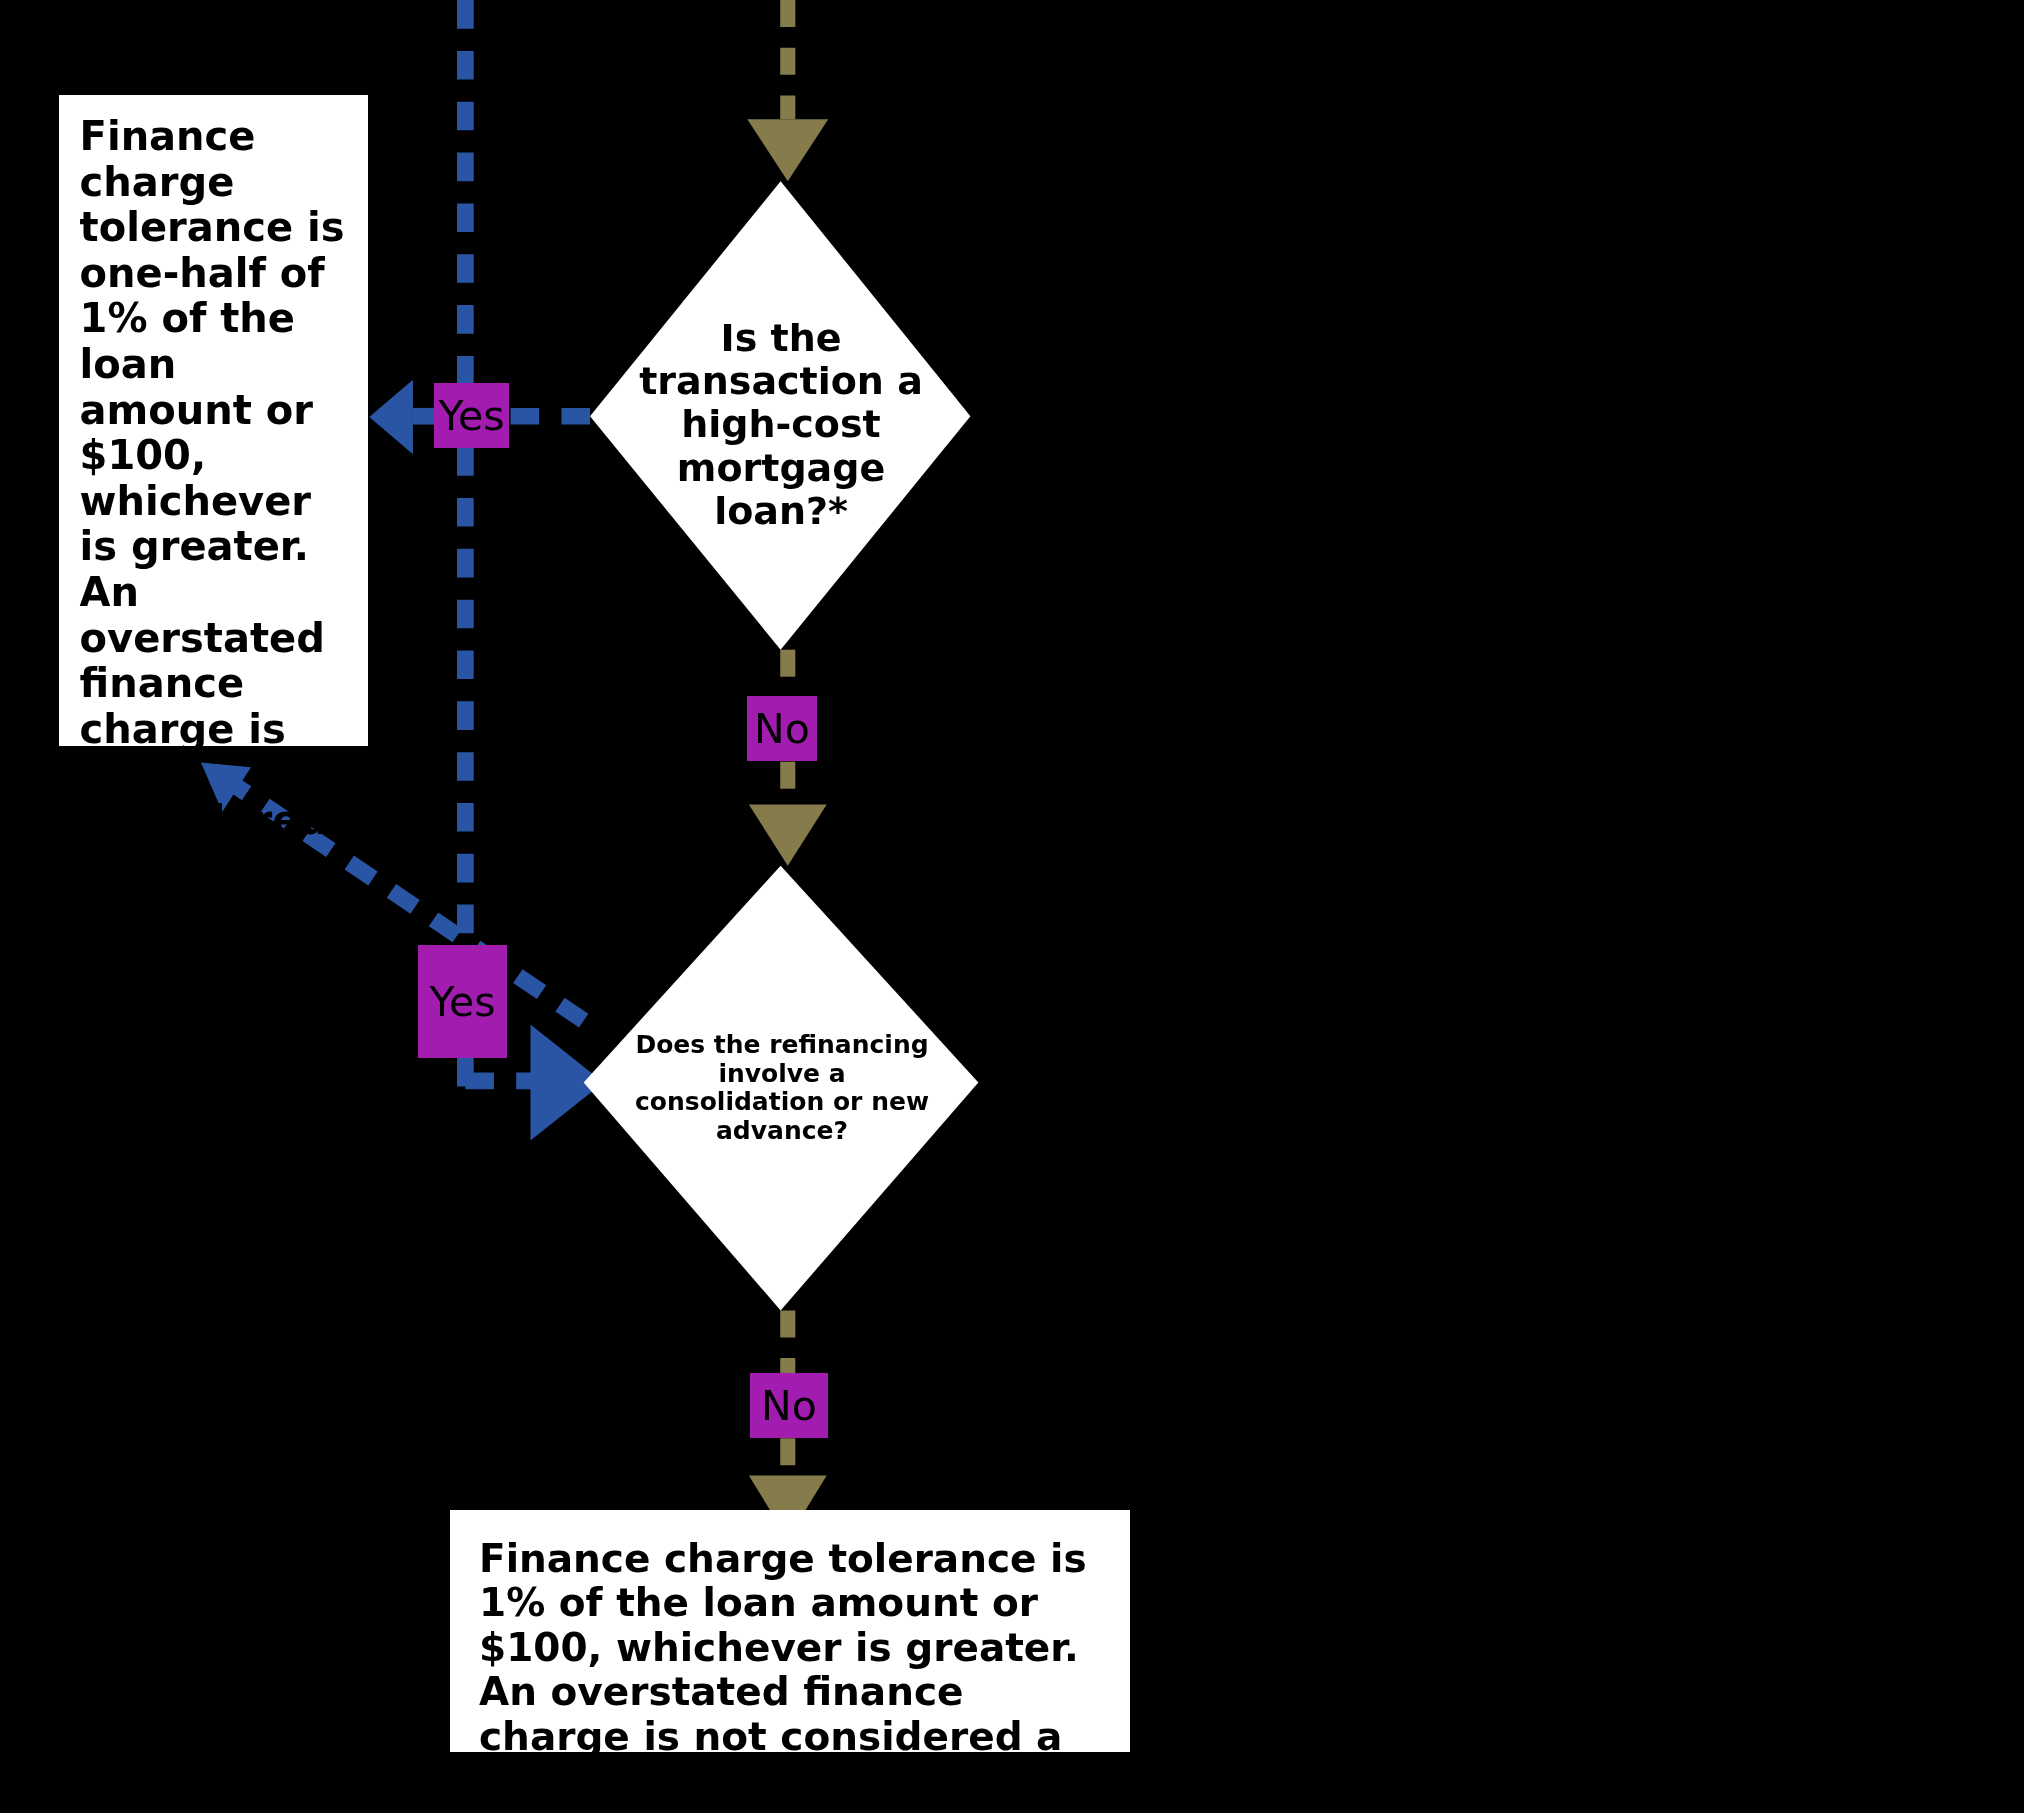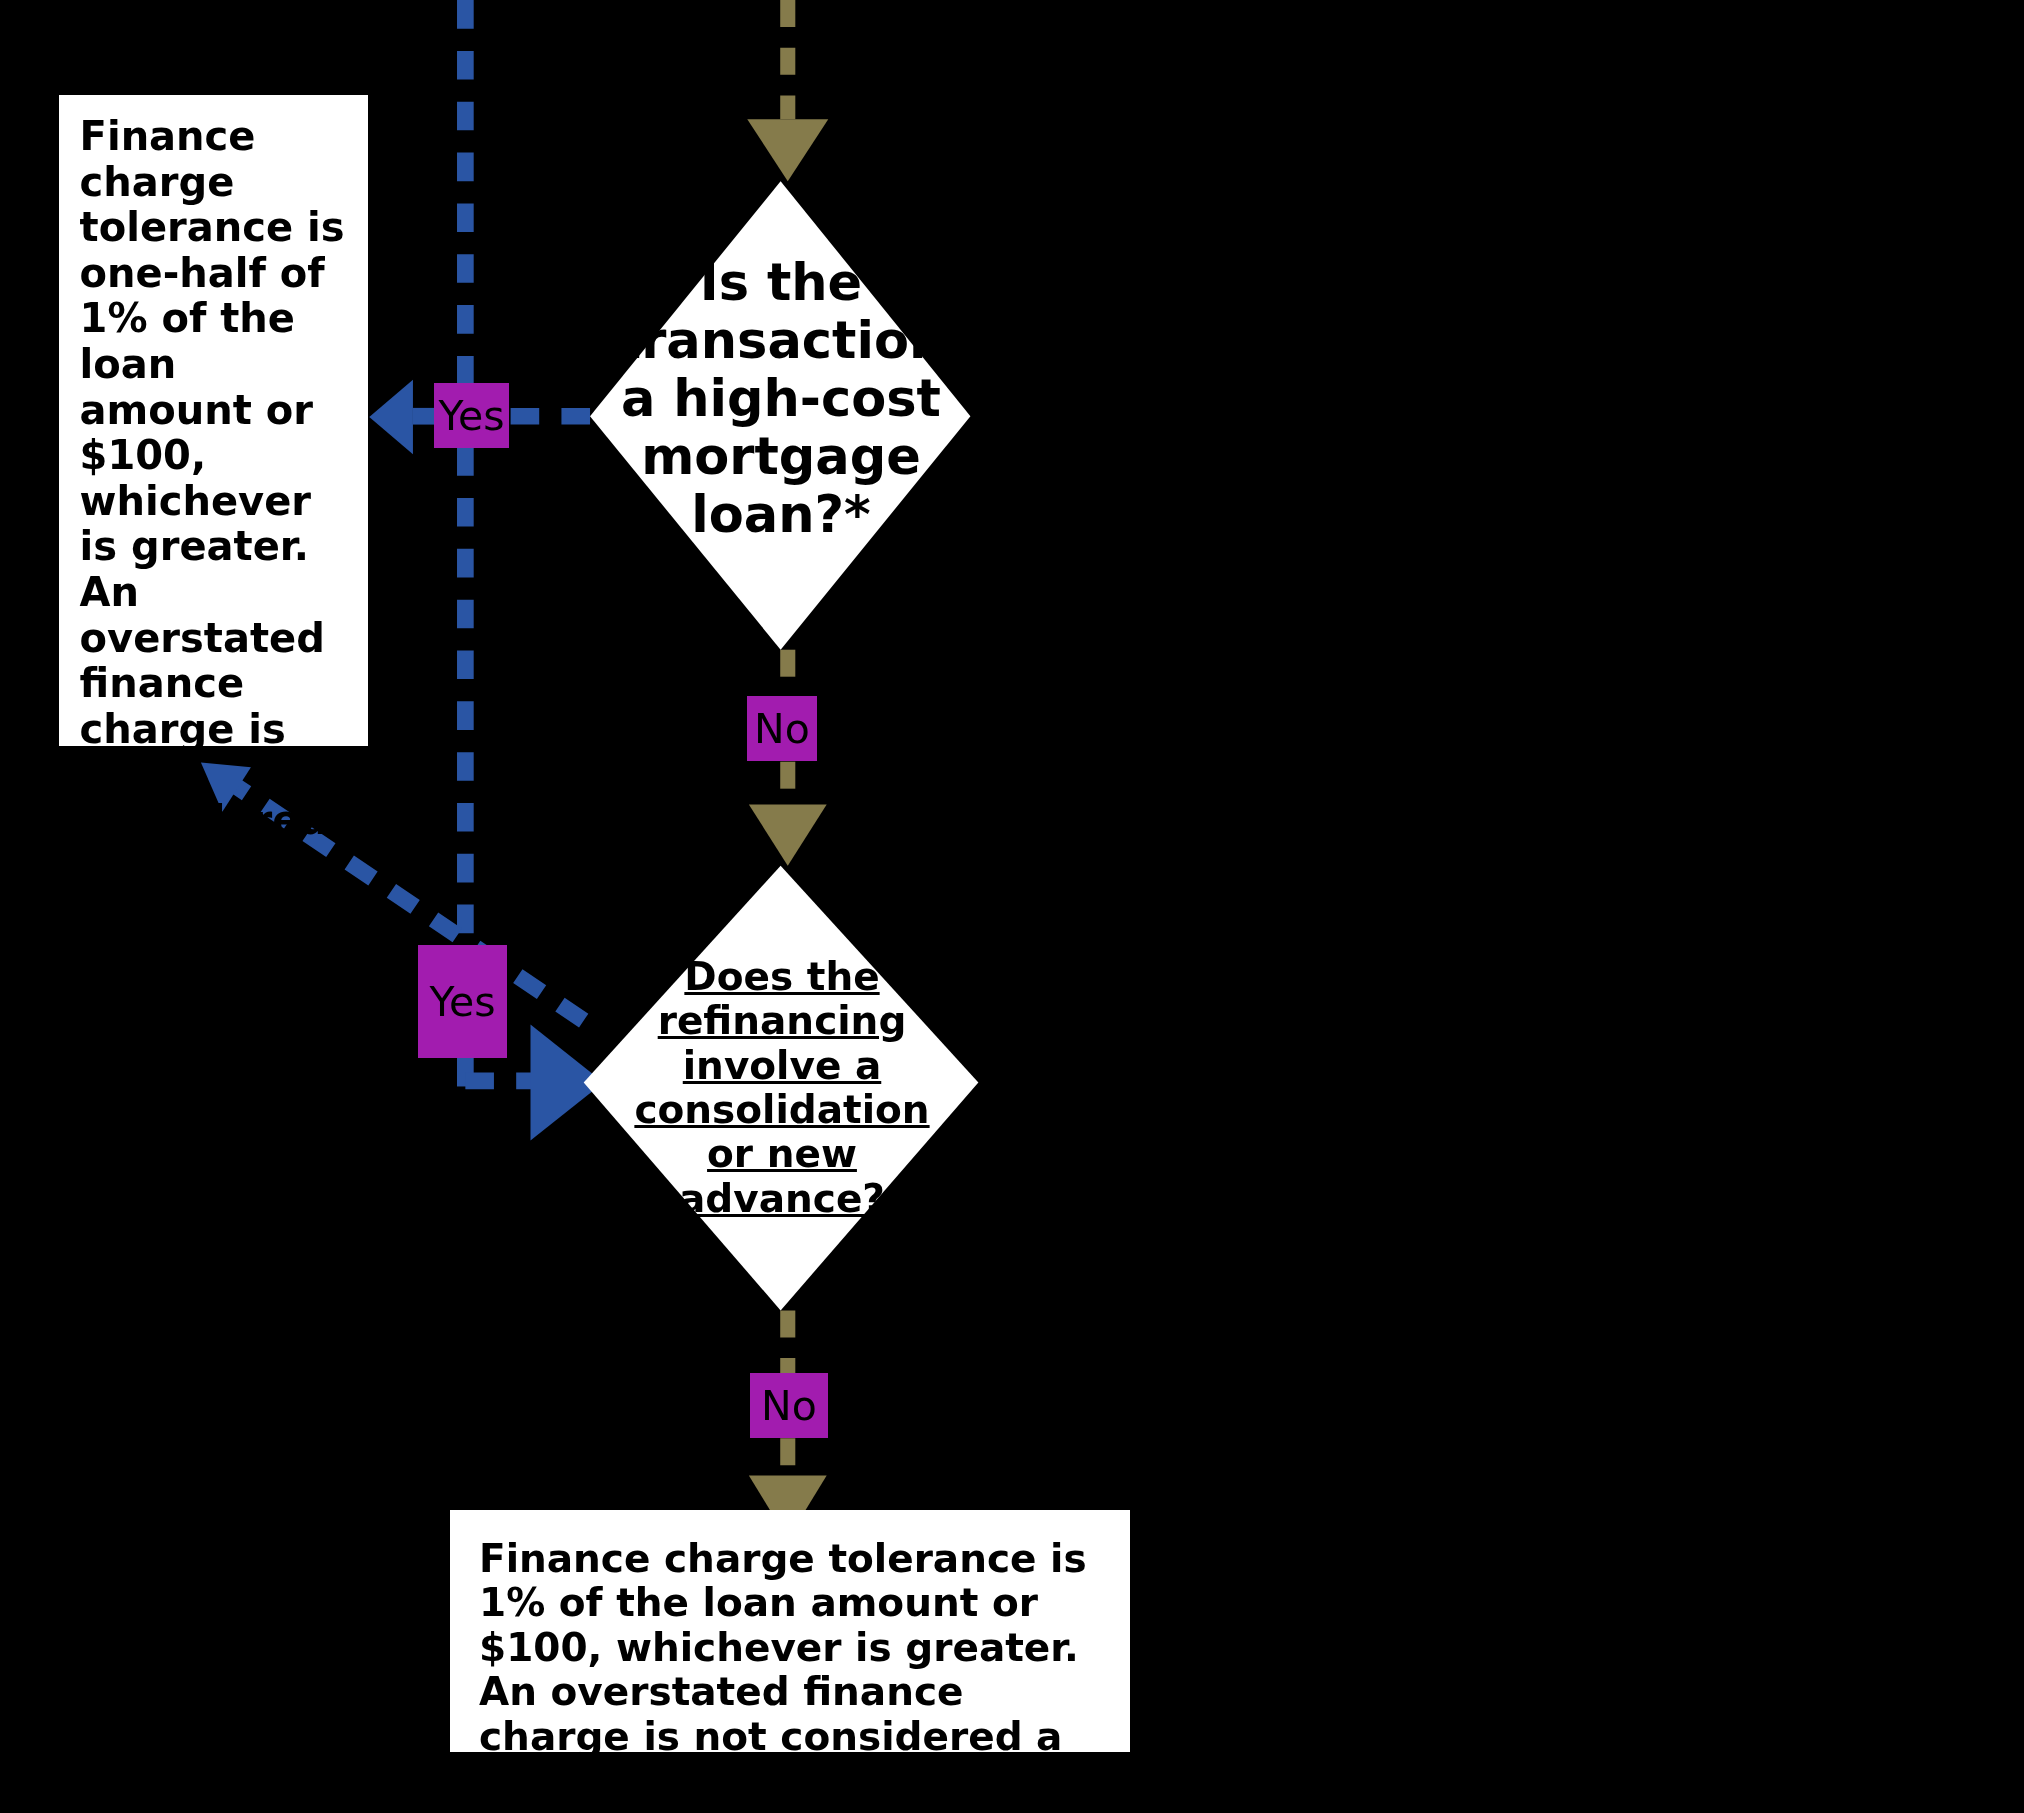--- a/index.html
+++ b/index.html
@@ -58,27 +58,26 @@
     left: 59px;  top: 95px;  width: 309px; height: 651px;
     padding: 19px 20.6px 0 20.6px;
     font-size: 40px;
   }
   #box-one-percent {
     left: 450px; top: 1510px; width: 680px; height: 242px;
     padding: 27px 27px 0 29px;
     font-size: 39px;
   }
   #diamond1-text {
-    left: 622px; top: 260px; width: 318px; height: 278px;
-    font-size: 51px;
+    left: 622px; top: 286px; width: 318px; height: 278px;
+    font-size: 38px;
   }
   #diamond2-text {
     left: 627px; top: 933px; width: 310px; height: 310px;
-    font-size: 39px;
-    text-decoration: underline;
+    font-size: 25px;
   }
   #label-yes-1 {
     left: 434px; top: 383px; width: 75px; height: 65px; font-size: 41px;
   }
   #label-no-1 {
     left: 747px; top: 696px; width: 70px; height: 65px; font-size: 41px;
   }
   #label-yes-2 {
     left: 418px; top: 945px; width: 89px; height: 113px; font-size: 41px;
   }

